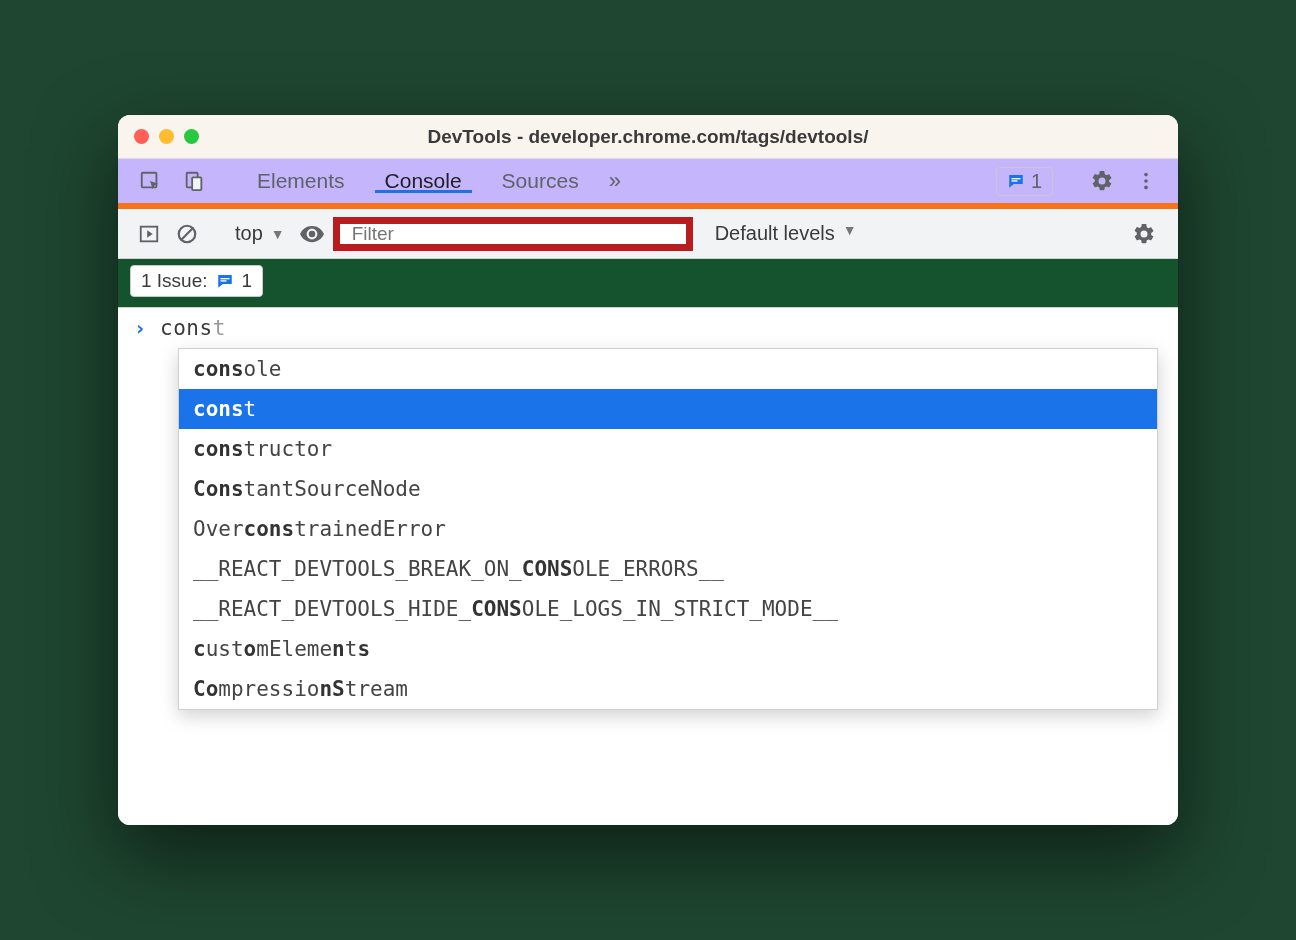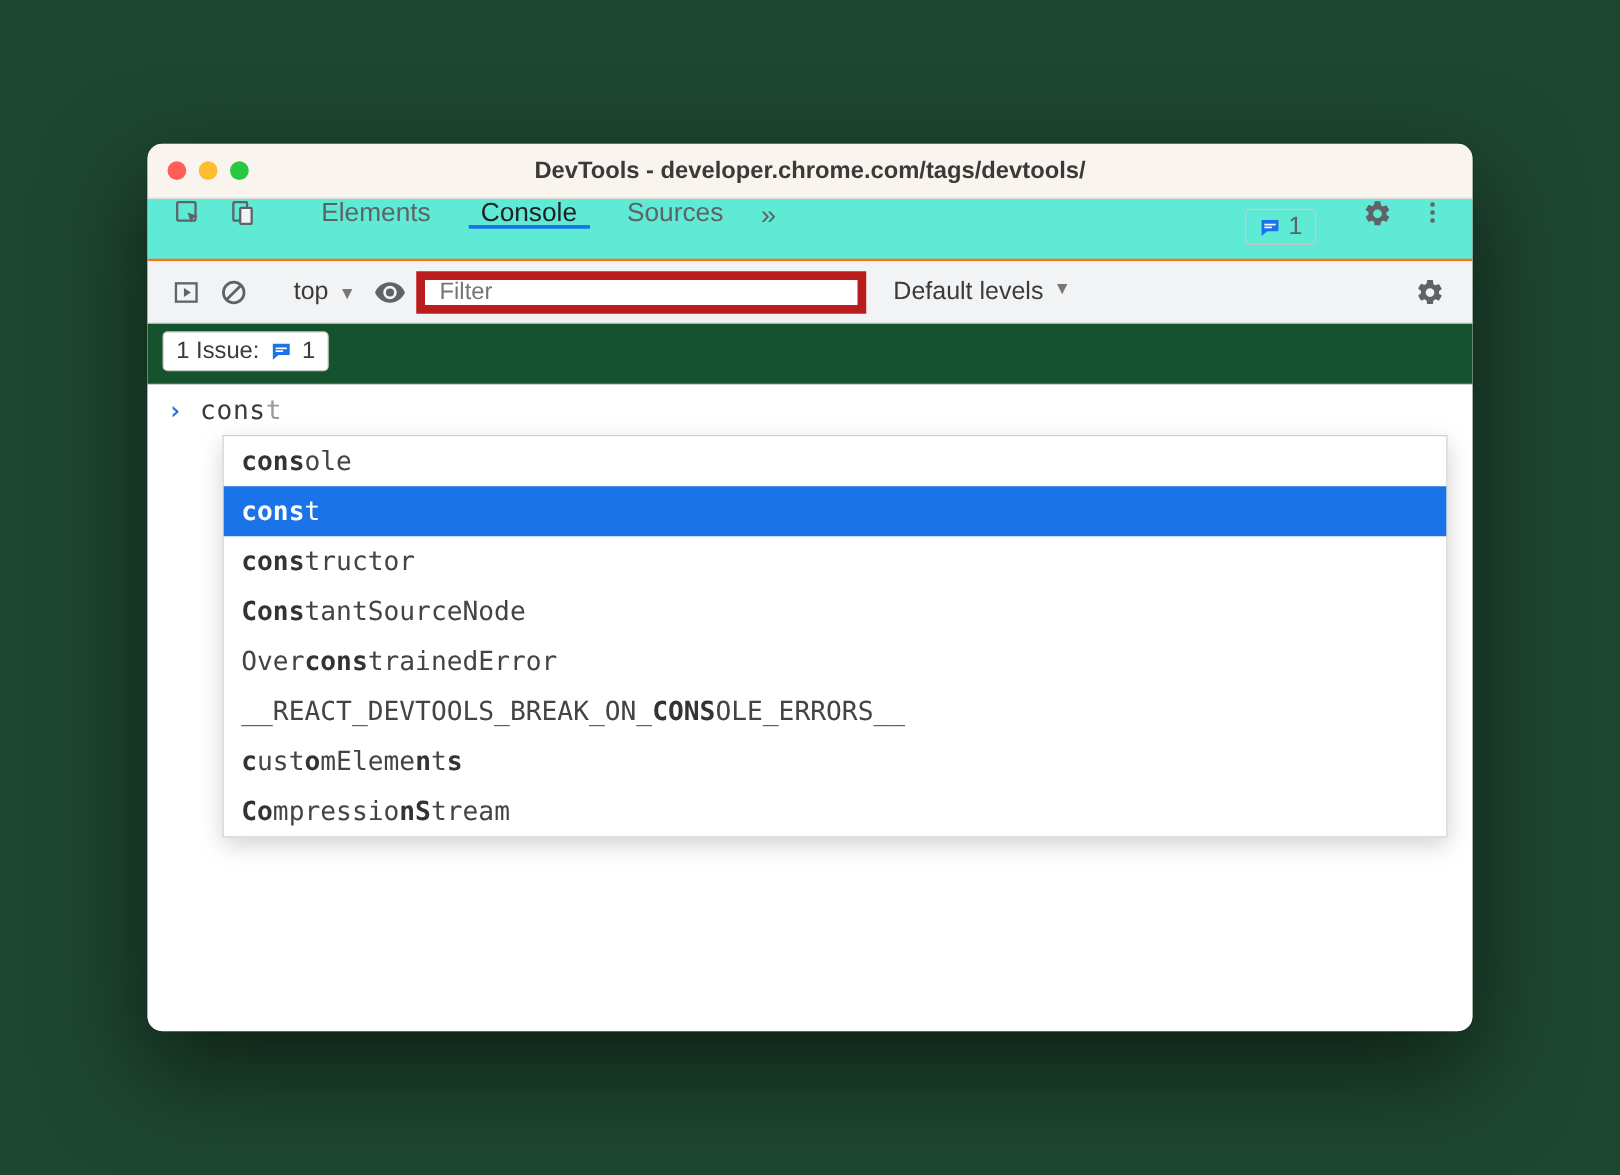--- a/index.html
+++ b/index.html
@@ -40,24 +40,24 @@
   .title-text {
     position: absolute;
     left: 50%;
     transform: translateX(-50%);
     font-size: 19px;
     font-weight: 600;
     color: #3a3a3a;
   }
   .toolbar {
     height: 50px;
-    background: #5eead4;
-    border-bottom: 2px solid #f97316;
-    display: flex;
-    align-items: flex-start;
+    background: #c4b5fd;
+    border-bottom: 6px solid #f97316;
+    display: flex;
+    align-items: center;
     padding: 0 12px;
     gap: 4px;
   }
   .toolbar .icon-btn {
     display: flex; align-items: center; justify-content: center;
     width: 40px; color: #5f6368;
   }
   .vsep { width: 1px; background: #c9c9c9; margin: 10px 8px; }
   .tab {
     display: flex; align-items: center;
@@ -288,18 +288,19 @@
       <span class="prompt-text"><span>cons</span><span class="ghost">t</span></span>
     </div>
 
     <div class="autocomplete" id="autocomplete">
         <div class="ac-item"><b>cons</b><span>ole</span></div>
         <div class="ac-item selected"><b>cons</b><span>t</span></div>
         <div class="ac-item"><b>cons</b><span>tructor</span></div>
         <div class="ac-item"><b>Cons</b><span>tantSourceNode</span></div>
         <div class="ac-item"><span>Over</span><b>cons</b><span>trainedError</span></div>
         <div class="ac-item"><span>__REACT_DEVTOOLS_BREAK_ON_</span><b>CONS</b><span>OLE_ERRORS__</span></div>
+        <div class="ac-item"><span>__REACT_DEVTOOLS_HIDE_</span><b>CONS</b><span>OLE_LOGS_IN_STRICT_MODE__</span></div>
         <div class="ac-item"><b>c</b><span>ust</span><b>o</b><span>mEleme</span><b>n</b><span>t</span><b>s</b></div>
         <div class="ac-item"><b>Co</b><span>mpressio</span><b>nS</b><span>tream</span></div>
       </div>
   </div>
 
 </div>
 
 </body></html>

